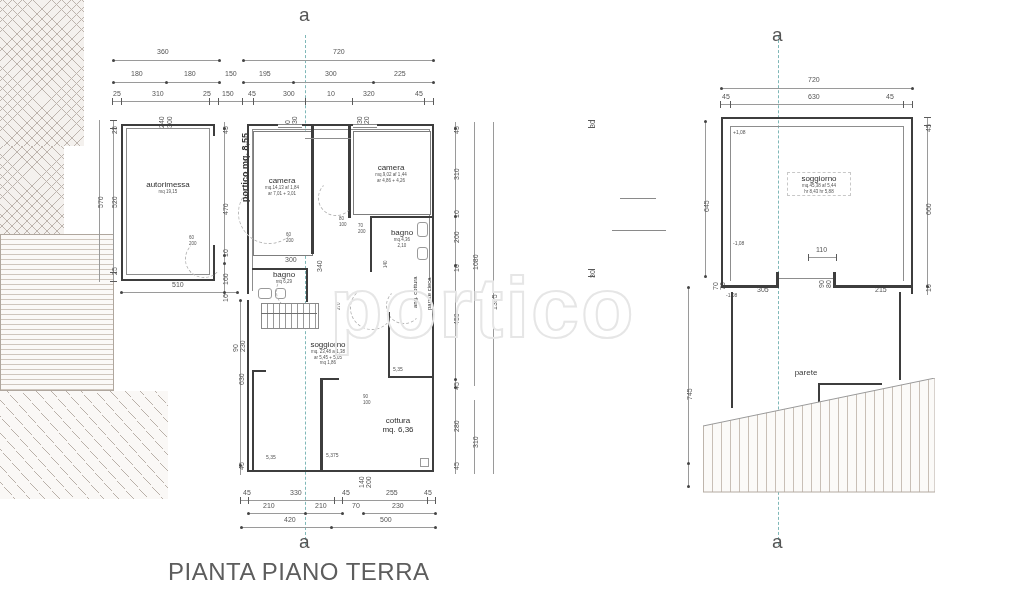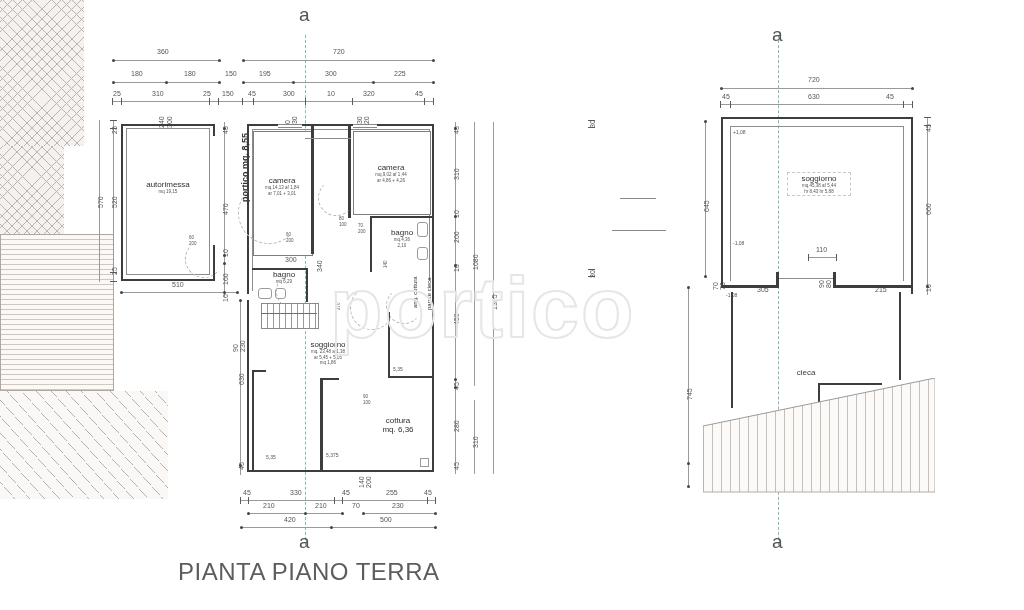--- a/index.html
+++ b/index.html
@@ -400,21 +400,21 @@
     <div class="dot" style="left:362px;top:512px;"></div>
     <div class="dot" style="left:434px;top:512px;"></div>
 
     <div class="dimline" style="left:241px;top:527px;width:194px;"></div>
     <div class="dim" style="left:284px;top:516px;">420</div>
     <div class="dim" style="left:380px;top:516px;">500</div>
     <div class="dot" style="left:240px;top:526px;"></div>
     <div class="dot" style="left:330px;top:526px;"></div>
     <div class="dot" style="left:434px;top:526px;"></div>
 
-    <div class="plantitle" style="left:178px;top:558px;">PIANTA PIANO TERRA</div>
+    <div class="plantitle" style="left:168px;top:558px;">PIANTA PIANO TERRA</div>
   </div>
 
   <div>
 
     <div class="axis" style="left:778px;top:35px;height:510px;"></div>
     <div class="axislabel" style="left:772px;top:24px;">a</div>
     <div class="axislabel" style="left:772px;top:531px;">a</div>
 
     <div class="dimline" style="left:721px;top:88px;width:192px;"></div>
     <div class="dim" style="left:808px;top:76px;">720</div>
@@ -482,21 +482,21 @@
     <div class="tickh" style="left:924px;top:125px;"></div>
     <div class="dot" style="left:926px;top:285px;"></div>
 
     <div class="wall" style="left:721px;top:285px;width:58px;height:3px;"></div>
     <div class="wall" style="left:833px;top:285px;width:80px;height:3px;"></div>
     <div class="wall" style="left:776px;top:272px;width:3px;height:16px;"></div>
     <div class="wall" style="left:833px;top:272px;width:3px;height:16px;"></div>
     <div class="thin" style="left:779px;top:278px;width:54px;height:1px;"></div>
 
     <div class="hatch-diag" style="left:733px;top:292px;width:168px;height:108px;"></div>
-    <div class="lbl" style="left:786px;top:368px;width:40px;">cieca</div>
+    <div class="lbl" style="left:786px;top:368px;width:40px;">parete</div>
     <div class="wall" style="left:731px;top:292px;width:2px;height:116px;"></div>
     <div class="wall" style="left:899px;top:292px;width:2px;height:88px;"></div>
     <div class="wall" style="left:818px;top:383px;width:64px;height:2px;"></div>
     <div class="wall" style="left:818px;top:383px;width:2px;height:26px;"></div>
     <div class="wall" style="left:833px;top:401px;width:36px;height:2px;"></div>
     <div class="wall" style="left:833px;top:401px;width:2px;height:20px;"></div>
 
     <div style="position:absolute;left:703px;top:378px;width:232px;height:114px;
                 background-image:repeating-linear-gradient(90deg,#c8bfb6 0 .7px,transparent .7px 9px);
                 background-color:#fbfaf8;

